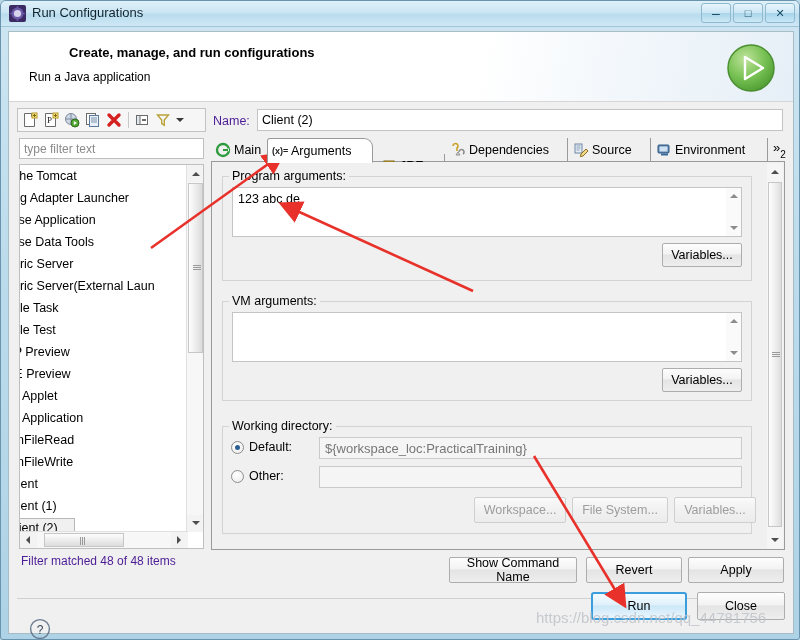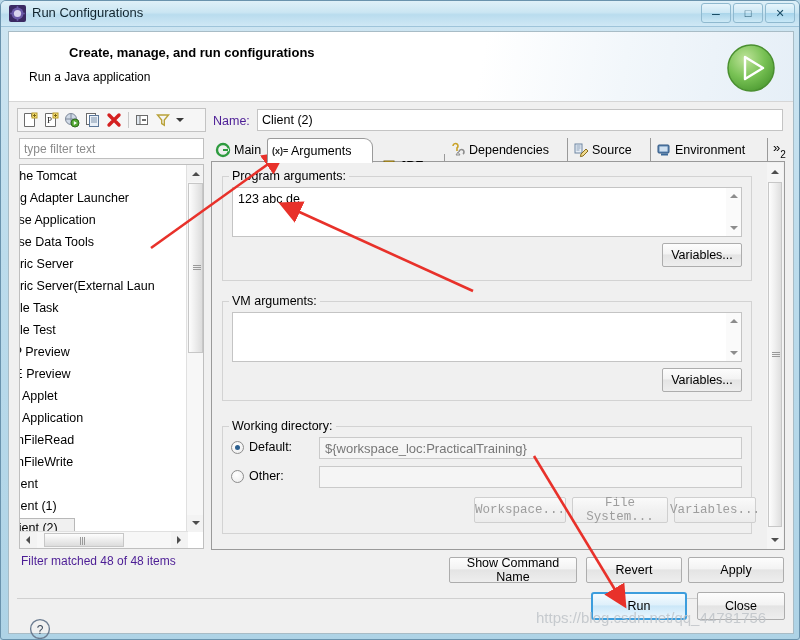--- a/index.html
+++ b/index.html
@@ -238,21 +238,21 @@
   .ta-scroll .up{top:0;} .ta-scroll .dn{bottom:0;}
 
   .btn {
     position:absolute; border:1px solid #adadad; border-radius:2px;
     background: linear-gradient(180deg,#fdfdfd 0%, #f3f3f3 45%, #e4e4e4 50%, #eeeeee 100%);
     font-size:12.5px; color:#000; text-align:center;
     display:flex; align-items:center; justify-content:center;
     font-family:"Liberation Sans", sans-serif;
   }
   .btn.disabled { color:#9d9d9d; border-color:#cfcfcf;
-    background: linear-gradient(180deg,#fafafa,#f1f1f1 50%,#ececec); font-family: Liberation Mono, monospace; }
+    background: linear-gradient(180deg,#fafafa,#f1f1f1 50%,#ececec); }
   .btn.primary {
     border:2px solid #3c9ddd; border-radius:3px;
     background: linear-gradient(180deg,#f4fbff 0%, #dff0fb 45%, #cbe7f8 50%, #eaf6fe 100%);
   }
 
   .radio {
     position:absolute; width:13px; height:13px; border-radius:50%;
     border:1px solid #8d8d8d; background:radial-gradient(circle at 40% 35%,#fff,#eaeaea);
   }
   .radio.checked::after{

